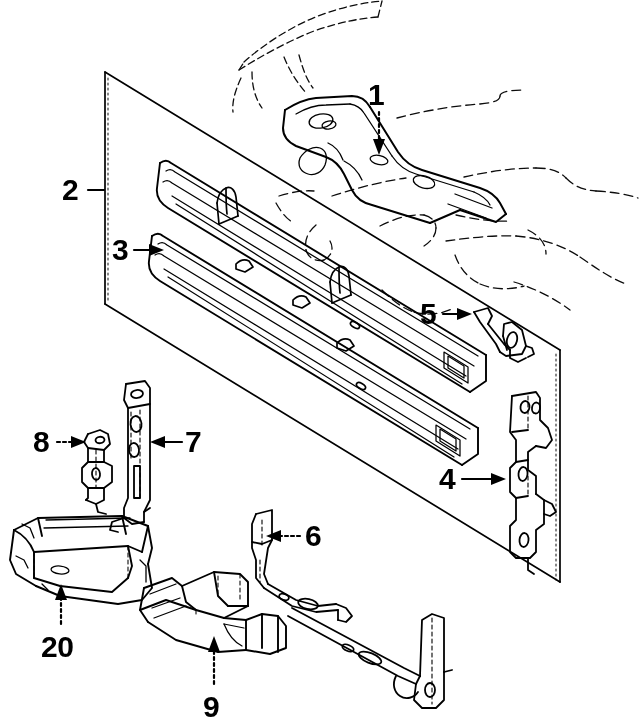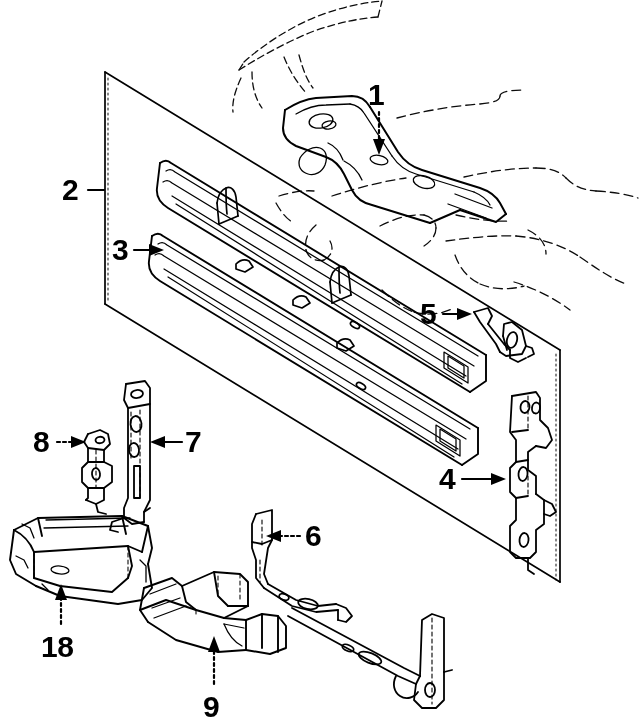--- a/index.html
+++ b/index.html
@@ -381,15 +381,15 @@
 
   <div class="callout-label" style="left:368px; top:80px;">1</div>
   <div class="callout-label" style="left:62px; top:175px;">2</div>
   <div class="callout-label" style="left:112px; top:235px;">3</div>
   <div class="callout-label" style="left:439px; top:464px;">4</div>
   <div class="callout-label" style="left:420px; top:299px;">5</div>
   <div class="callout-label" style="left:305px; top:521px;">6</div>
   <div class="callout-label" style="left:185px; top:427px;">7</div>
   <div class="callout-label" style="left:33px; top:427px;">8</div>
   <div class="callout-label" style="left:203px; top:692px;">9</div>
-  <div class="callout-label" style="left:41px; top:632px;">18</div>
+  <div class="callout-label" style="left:41px; top:632px;">20</div>
 
 </div>
 
 </body></html>

